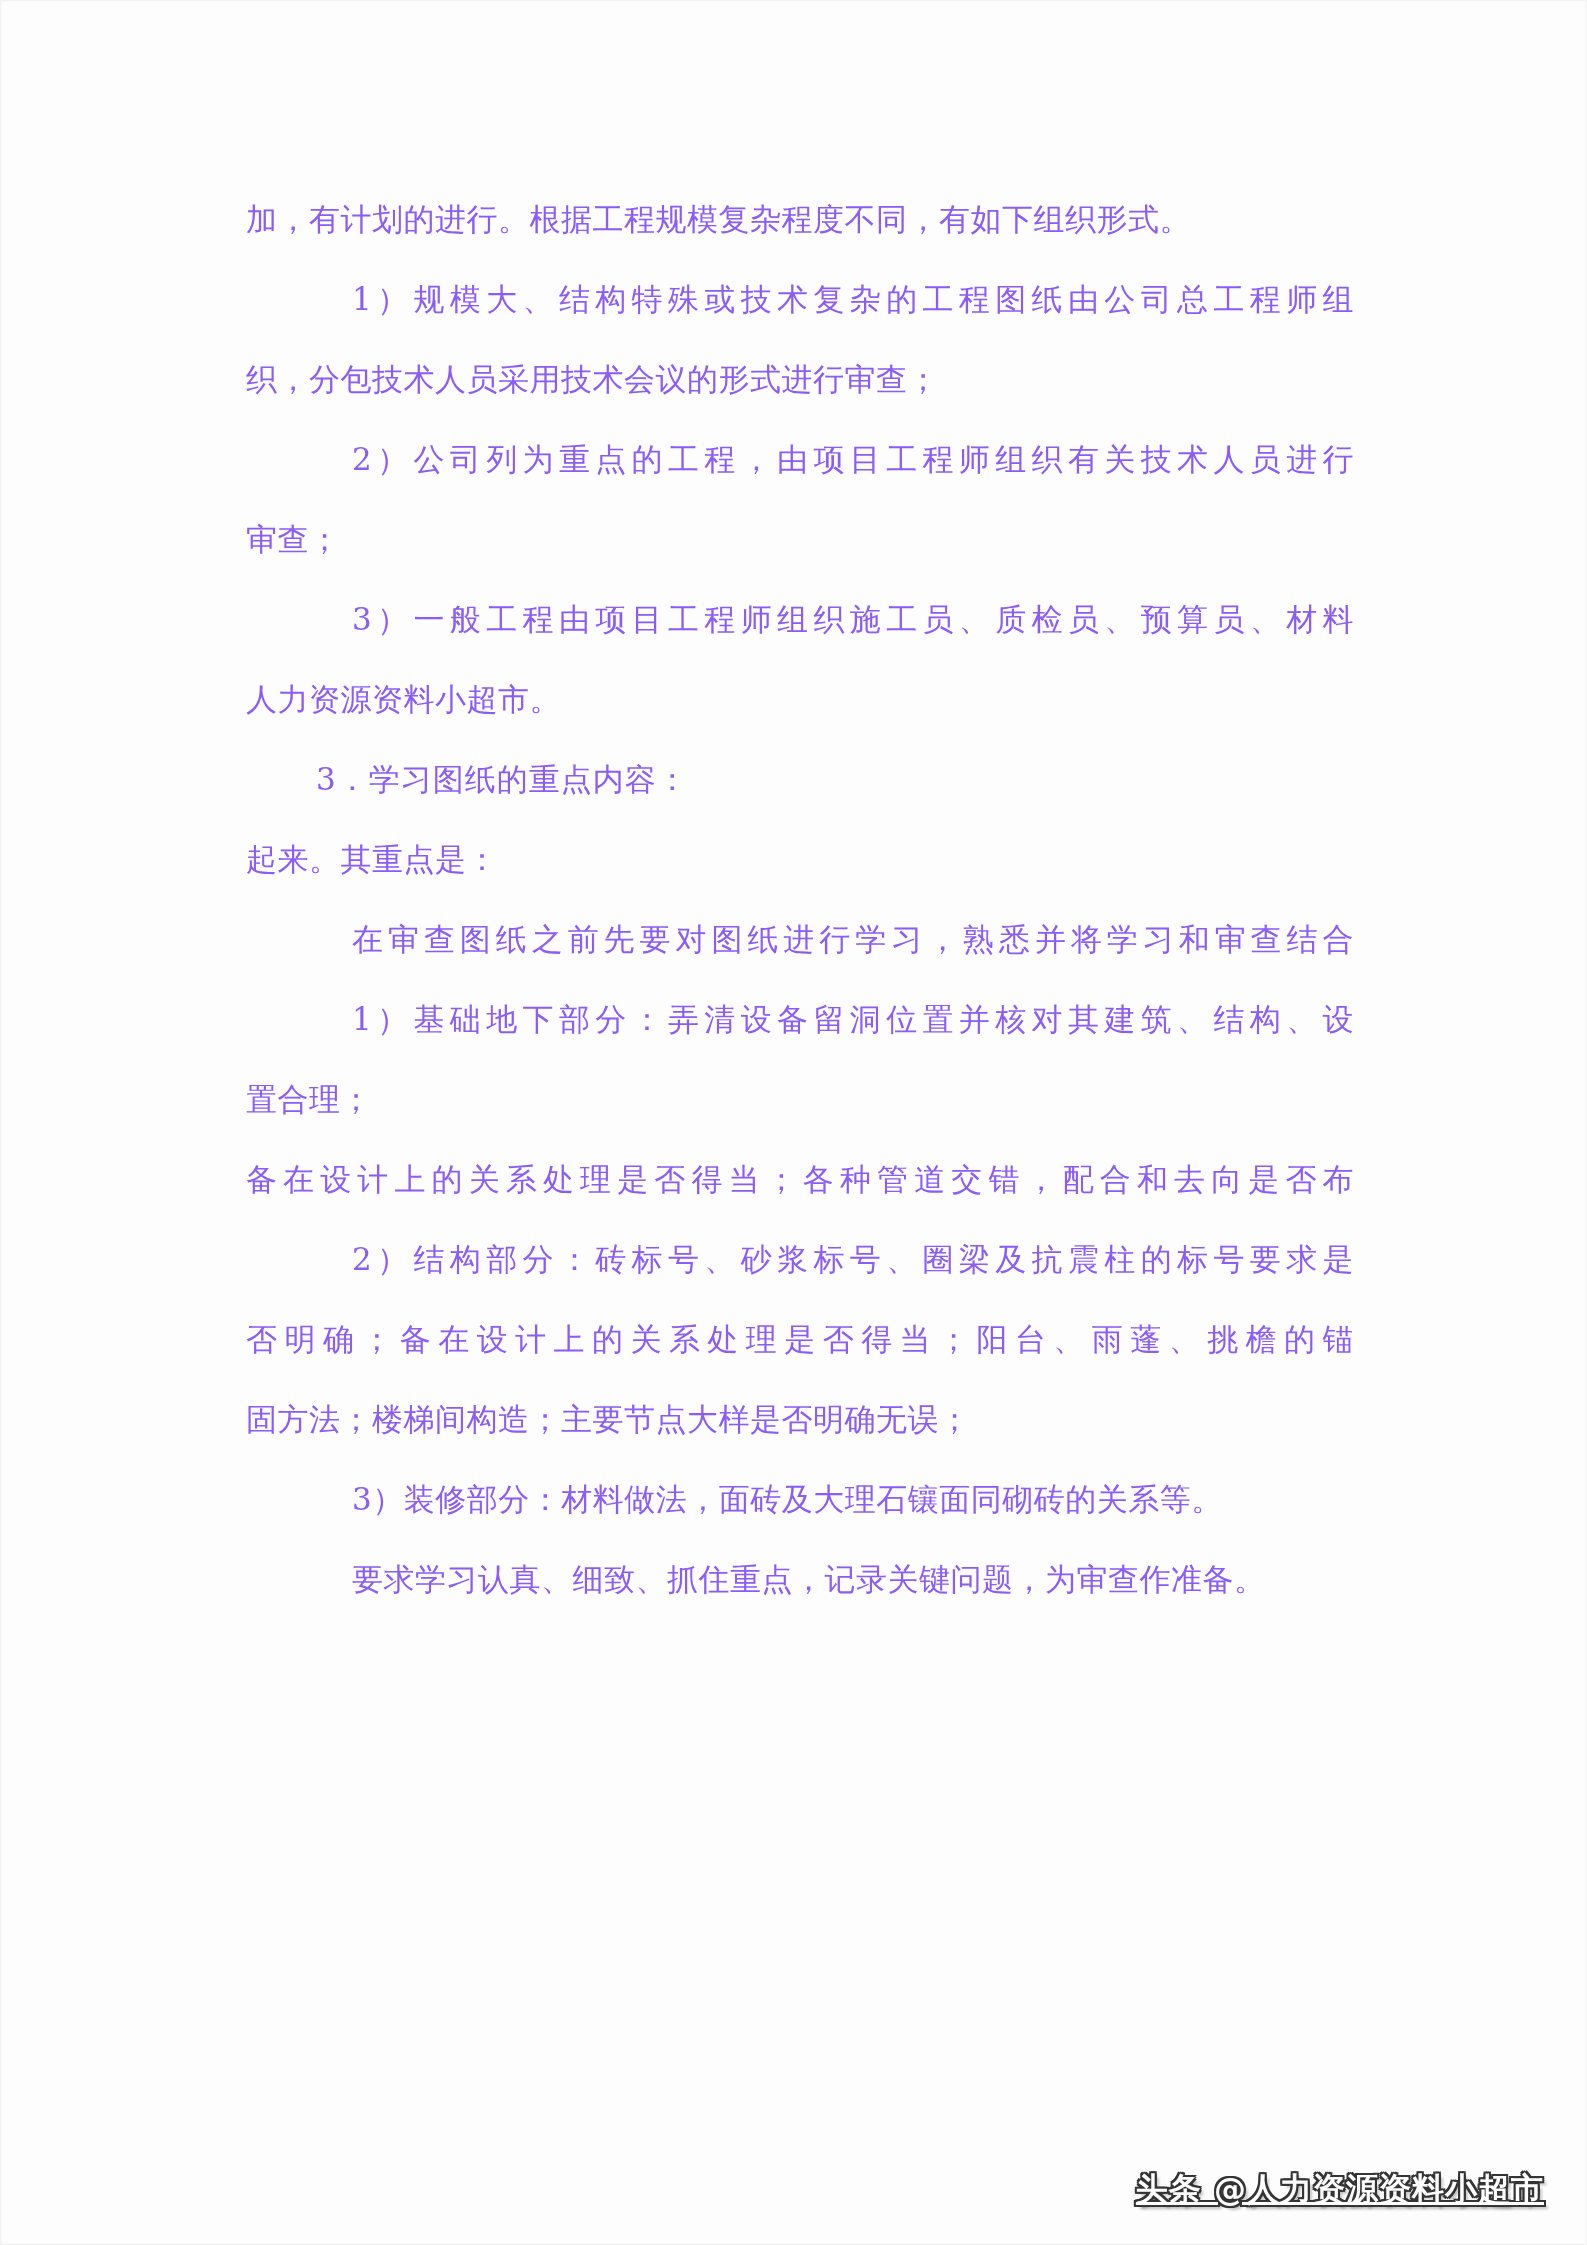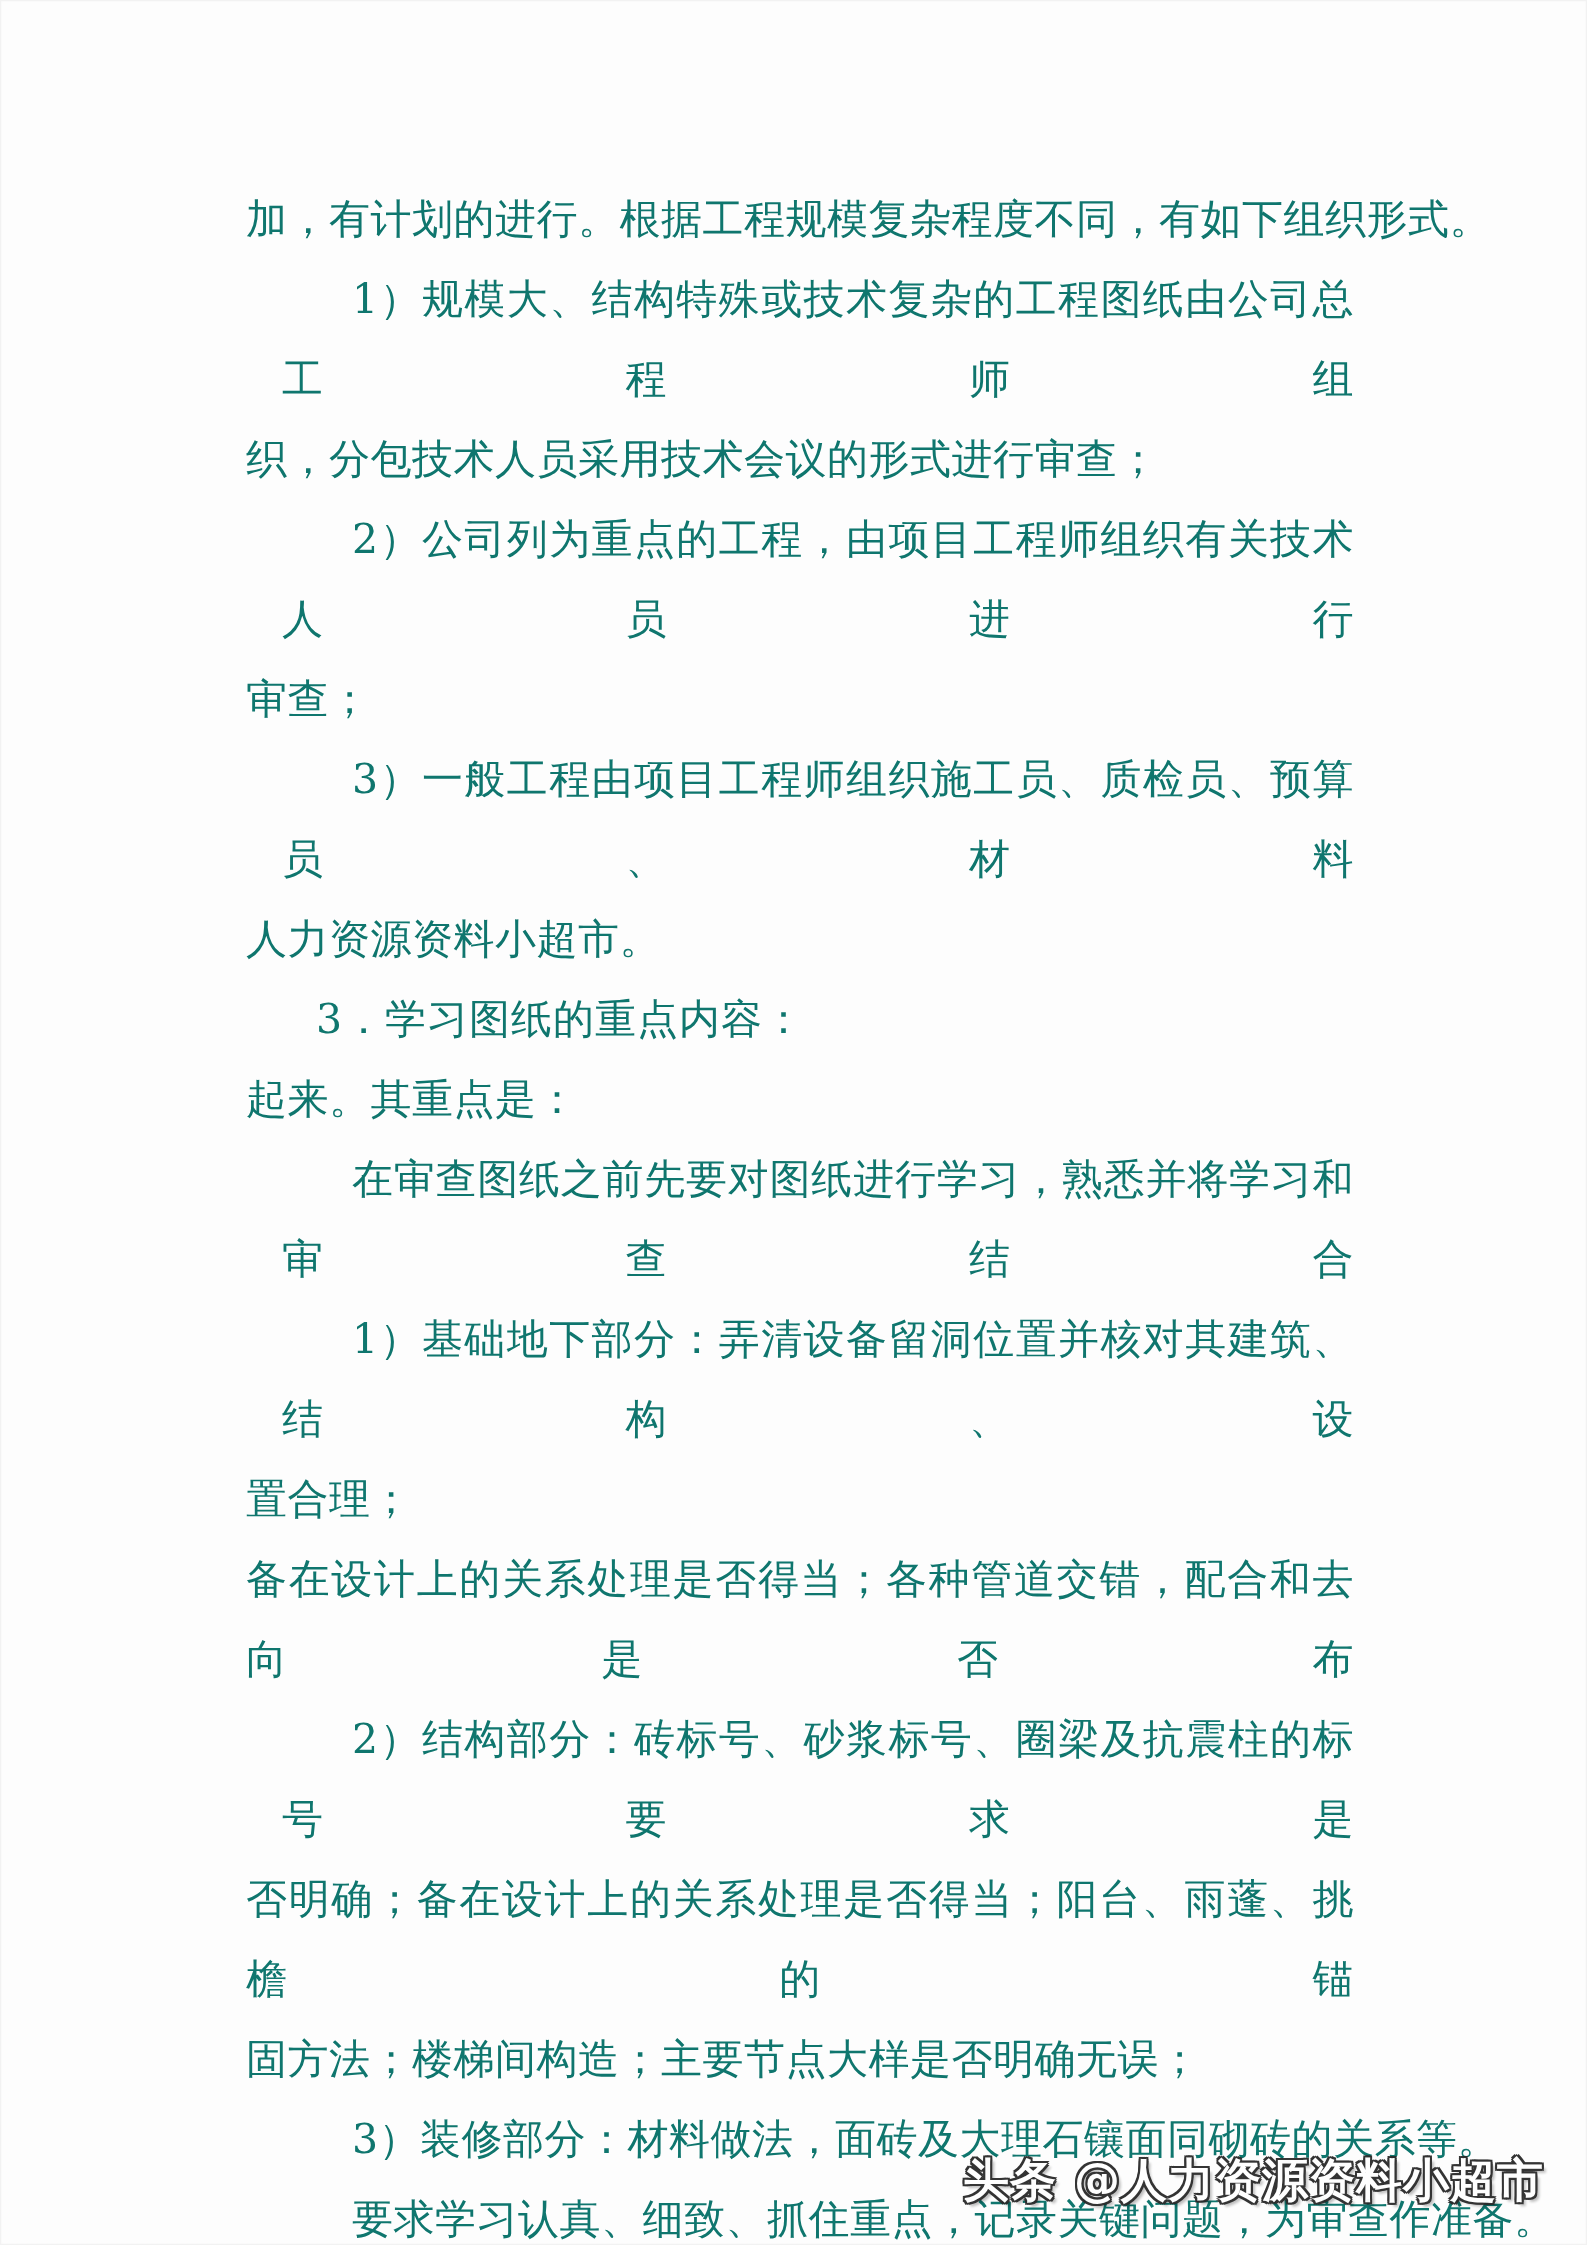--- a/index.html
+++ b/index.html
@@ -29,23 +29,23 @@
     pointer-events: none;
     box-shadow: inset 0 0 2px rgba(0,0,0,0.05);
   }
   #doc-body {
     position: absolute;
     left: 245px;
     top: 178px;
     width: 1108px;
   }
   .line {
-    font-size: 41px;
+    font-size: 31px;
     line-height: 80px;
-    color: #0f766e;
+    color: #8b5cf6;
     letter-spacing: 0.5px;
     white-space: pre;
     font-family: "DejaVu Serif", "Liberation Serif", serif;
     -webkit-font-smoothing: antialiased;
   }
   .line.indent {
     text-indent: 70px;
     margin-left: 36px;
   }
   .line.heading {
@@ -57,36 +57,37 @@
     white-space: normal;
     text-align: justify;
     text-align-last: justify;
   }
   
   #watermark {
     position: absolute;
     right: 42px;
     bottom: 32px;
     font-family: "DejaVu Sans", "Liberation Sans", sans-serif;
-    font-size: 46px;
+    font-size: 32px;
     font-weight: bold;
     color: #ffffff;
     letter-spacing: 1px;
     white-space: nowrap;
     text-shadow:
        2px  0px 0 #2a2a2a,
       -2px  0px 0 #2a2a2a,
        0px  2px 0 #2a2a2a,
        0px -2px 0 #2a2a2a,
        2px  2px 0 #2a2a2a,
       -2px -2px 0 #2a2a2a,
        2px -2px 0 #2a2a2a,
       -2px  2px 0 #2a2a2a,
        4px  4px 3px rgba(0,0,0,0.28);
     opacity: 0.95;
+    text-decoration: underline;
   }
 </style>
 </head>
 <body>
 
 <div id="page">
 
   <div id="doc-body">
 
     <div class="line">加，有计划的进行。根据工程规模复杂程度不同，有如下组织形式。</div>

